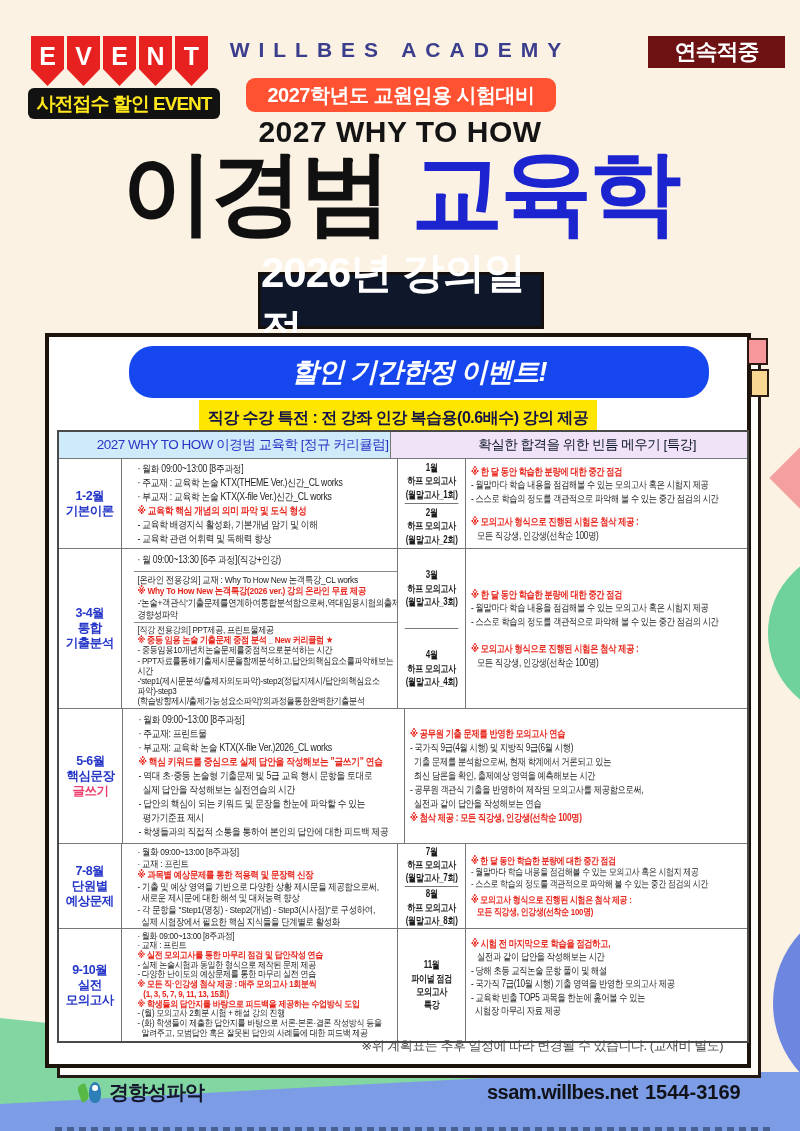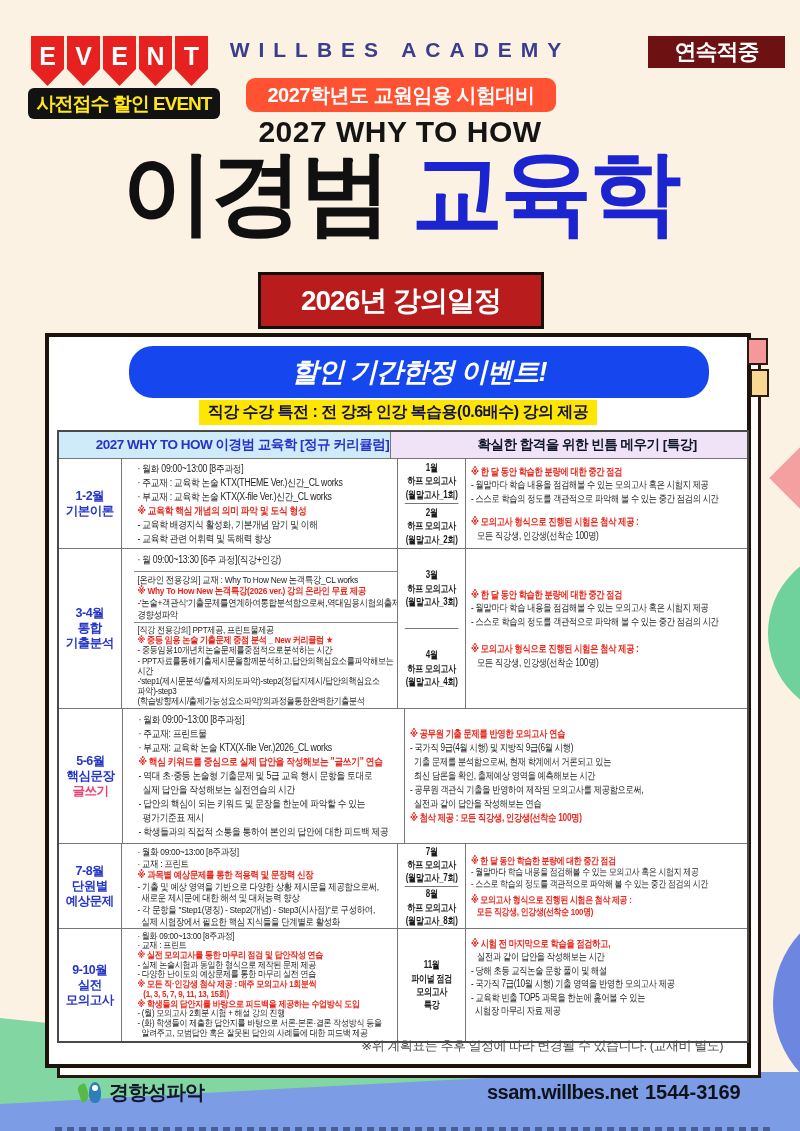--- a/index.html
+++ b/index.html
@@ -18,22 +18,22 @@
   .hit-badge{position:absolute;left:648px;top:36px;width:137px;height:32px;background:#6e1113;
         color:#fff;font-weight:bold;font-size:22px;display:flex;align-items:center;justify-content:center;letter-spacing:-1px;}
   .exam-pill{position:absolute;left:246px;top:78px;width:310px;height:34px;background:#ff5233;border-radius:9px;
         color:#fff;font-weight:bold;font-size:20px;display:flex;align-items:center;justify-content:center;letter-spacing:-0.5px;}
   .series{position:absolute;left:0;top:115px;width:100%;text-align:center;color:#141414;
         font-size:30px;font-weight:800;letter-spacing:0.5px;}
   .big-title{position:absolute;left:0;top:142px;width:100%;text-align:center;font-size:92px;font-weight:900;letter-spacing:-3px;line-height:1.1;}
   .big-title .t-black{color:#101010;}
   .big-title .t-blue{color:#1b24cf;}
 
-  .year-box{position:absolute;left:258px;top:272px;width:286px;height:57px;background:#b91c1c;border:3px solid #16100c;
-        color:#fff;font-weight:900;font-size:28px;display:flex;align-items:center;justify-content:center;box-sizing:border-box;letter-spacing:-1px;}
+  .year-box{position:absolute;left:258px;top:272px;width:286px;height:57px;background:#0f172a;border:3px solid #16100c;
+        color:#fff;font-weight:900;font-size:42px;display:flex;align-items:center;justify-content:center;box-sizing:border-box;letter-spacing:-1px;}
 
   
   .deco{position:absolute;}
   .deco-green-mid{left:768px;top:548px;width:170px;height:170px;border-radius:50%;background:#6fd19c;}
   .deco-blue-bot{left:773px;top:903px;width:190px;height:200px;border-radius:50%;background:#6d86e0;}
   .deco-pink-diamond{left:780px;top:452px;width:52px;height:52px;background:#f5a0a0;transform:rotate(45deg);}
   .footer-blue{position:absolute;left:0;top:1072px;width:800px;height:59px;background:#7c9ce6;}
   .footer-green{position:absolute;left:0;top:1018px;width:545px;height:86px;background:#82d6a2;
         clip-path:polygon(0 0,100% 66%,0 100%);}
   .bottom-sliver{position:absolute;left:55px;top:1127px;width:720px;height:4px;opacity:.65;
@@ -42,26 +42,26 @@
   
   .card-back{position:absolute;left:57px;top:345px;width:698px;height:727px;border:3px solid #241812;background:#fffdf9;box-sizing:content-box;}
   .card{position:absolute;left:45px;top:333px;width:698px;height:727px;border:4px solid #1d130d;background:#ffffff;box-sizing:content-box;}
   .tab{position:absolute;border:2px solid #2a1a12;box-sizing:border-box;}
   .tab-pink{left:747px;top:338px;width:21px;height:27px;background:#f6979b;}
   .tab-yellow{left:750px;top:369px;width:19px;height:28px;background:#f8d893;}
 
   .sale-pill{position:absolute;left:80px;top:9px;width:580px;height:52px;background:#1647ee;border-radius:24px;
         color:#fff;font-weight:900;font-style:italic;font-size:27px;display:flex;align-items:center;justify-content:center;letter-spacing:-1px;}
   .benefit-wrap{position:absolute;left:0;top:63px;width:100%;text-align:center;}
-  .benefit{display:inline-block;background:#ffe600;color:#131347;font-weight:800;font-size:16px;padding:2px 9px;letter-spacing:-0.5px;}
+  .benefit{display:inline-block;background:#ffe600;color:#131347;font-weight:800;font-size:16px;padding:8px 9px;letter-spacing:-0.5px;}
 
   
   .table{position:absolute;left:8px;top:93px;width:692px;border:2px solid #4a4a4a;box-sizing:border-box;background:#fff;}
   .thead{display:flex;height:26px;border-bottom:1px solid #777;}
-  .th{display:flex;align-items:center;justify-content:center;font-weight:bold;font-size:13.5px;letter-spacing:-0.5px;box-sizing:border-box;padding-left:36px;}
+  .th{display:flex;align-items:center;justify-content:center;font-weight:normal;font-size:13.5px;letter-spacing:-0.5px;box-sizing:border-box;padding-left:36px;}
   .th-left{width:334px;background:#cfeaf8;color:#2733c6;border-right:1px solid #777;}
   .th-right{width:358px;background:#f1e3f7;color:#0f172a;}
 
   .trow{display:flex;border-bottom:1px solid #777;box-sizing:border-box;}
   .trow:last-child{border-bottom:none;}
   .c-label{width:64px;border-right:1px solid #777;display:flex;flex-direction:column;align-items:center;justify-content:center;
         color:#2637c8;font-weight:bold;font-size:12.5px;line-height:15px;box-sizing:border-box;letter-spacing:-0.5px;}
   .c-left{width:270px;border-right:1px solid #777;display:flex;flex-direction:column;box-sizing:border-box;overflow:hidden;margin-left:12px;}
   .c-months{width:70px;border-right:1px solid #777;display:flex;flex-direction:column;box-sizing:border-box;}
   .c-right{width:287px;display:flex;flex-direction:column;justify-content:center;gap:10px;padding:16px 5px;box-sizing:border-box;overflow:hidden;}

